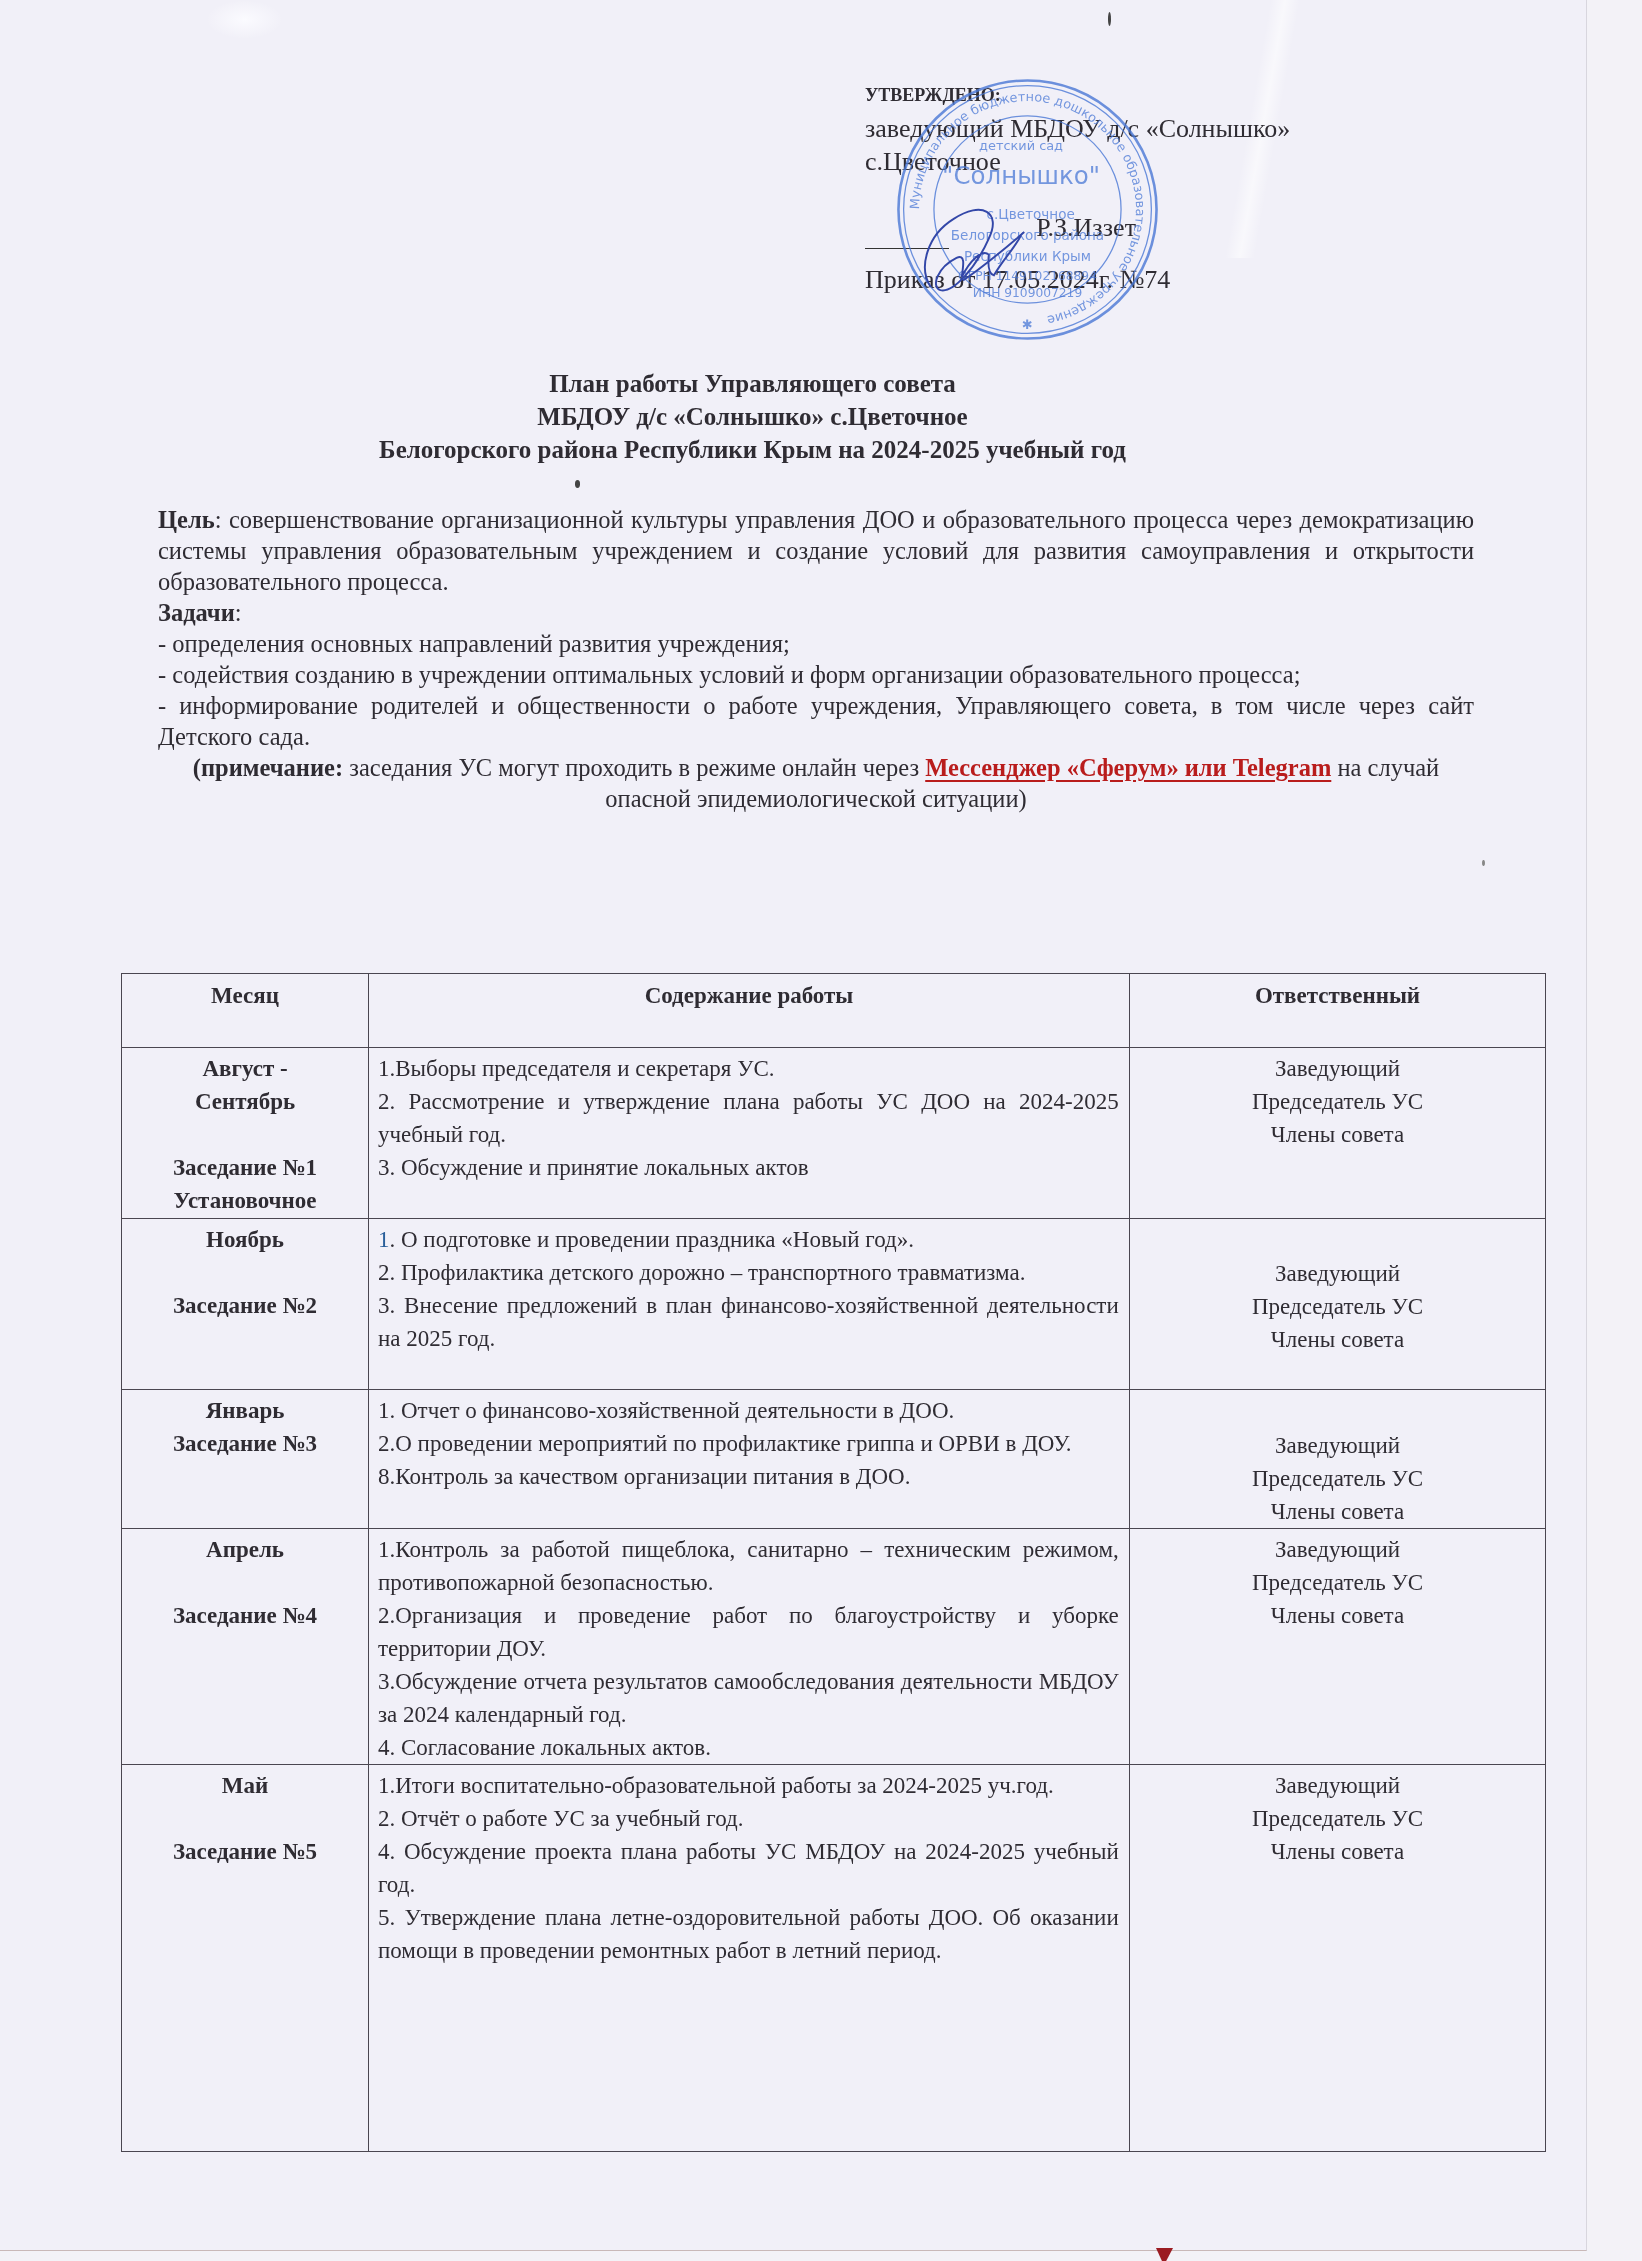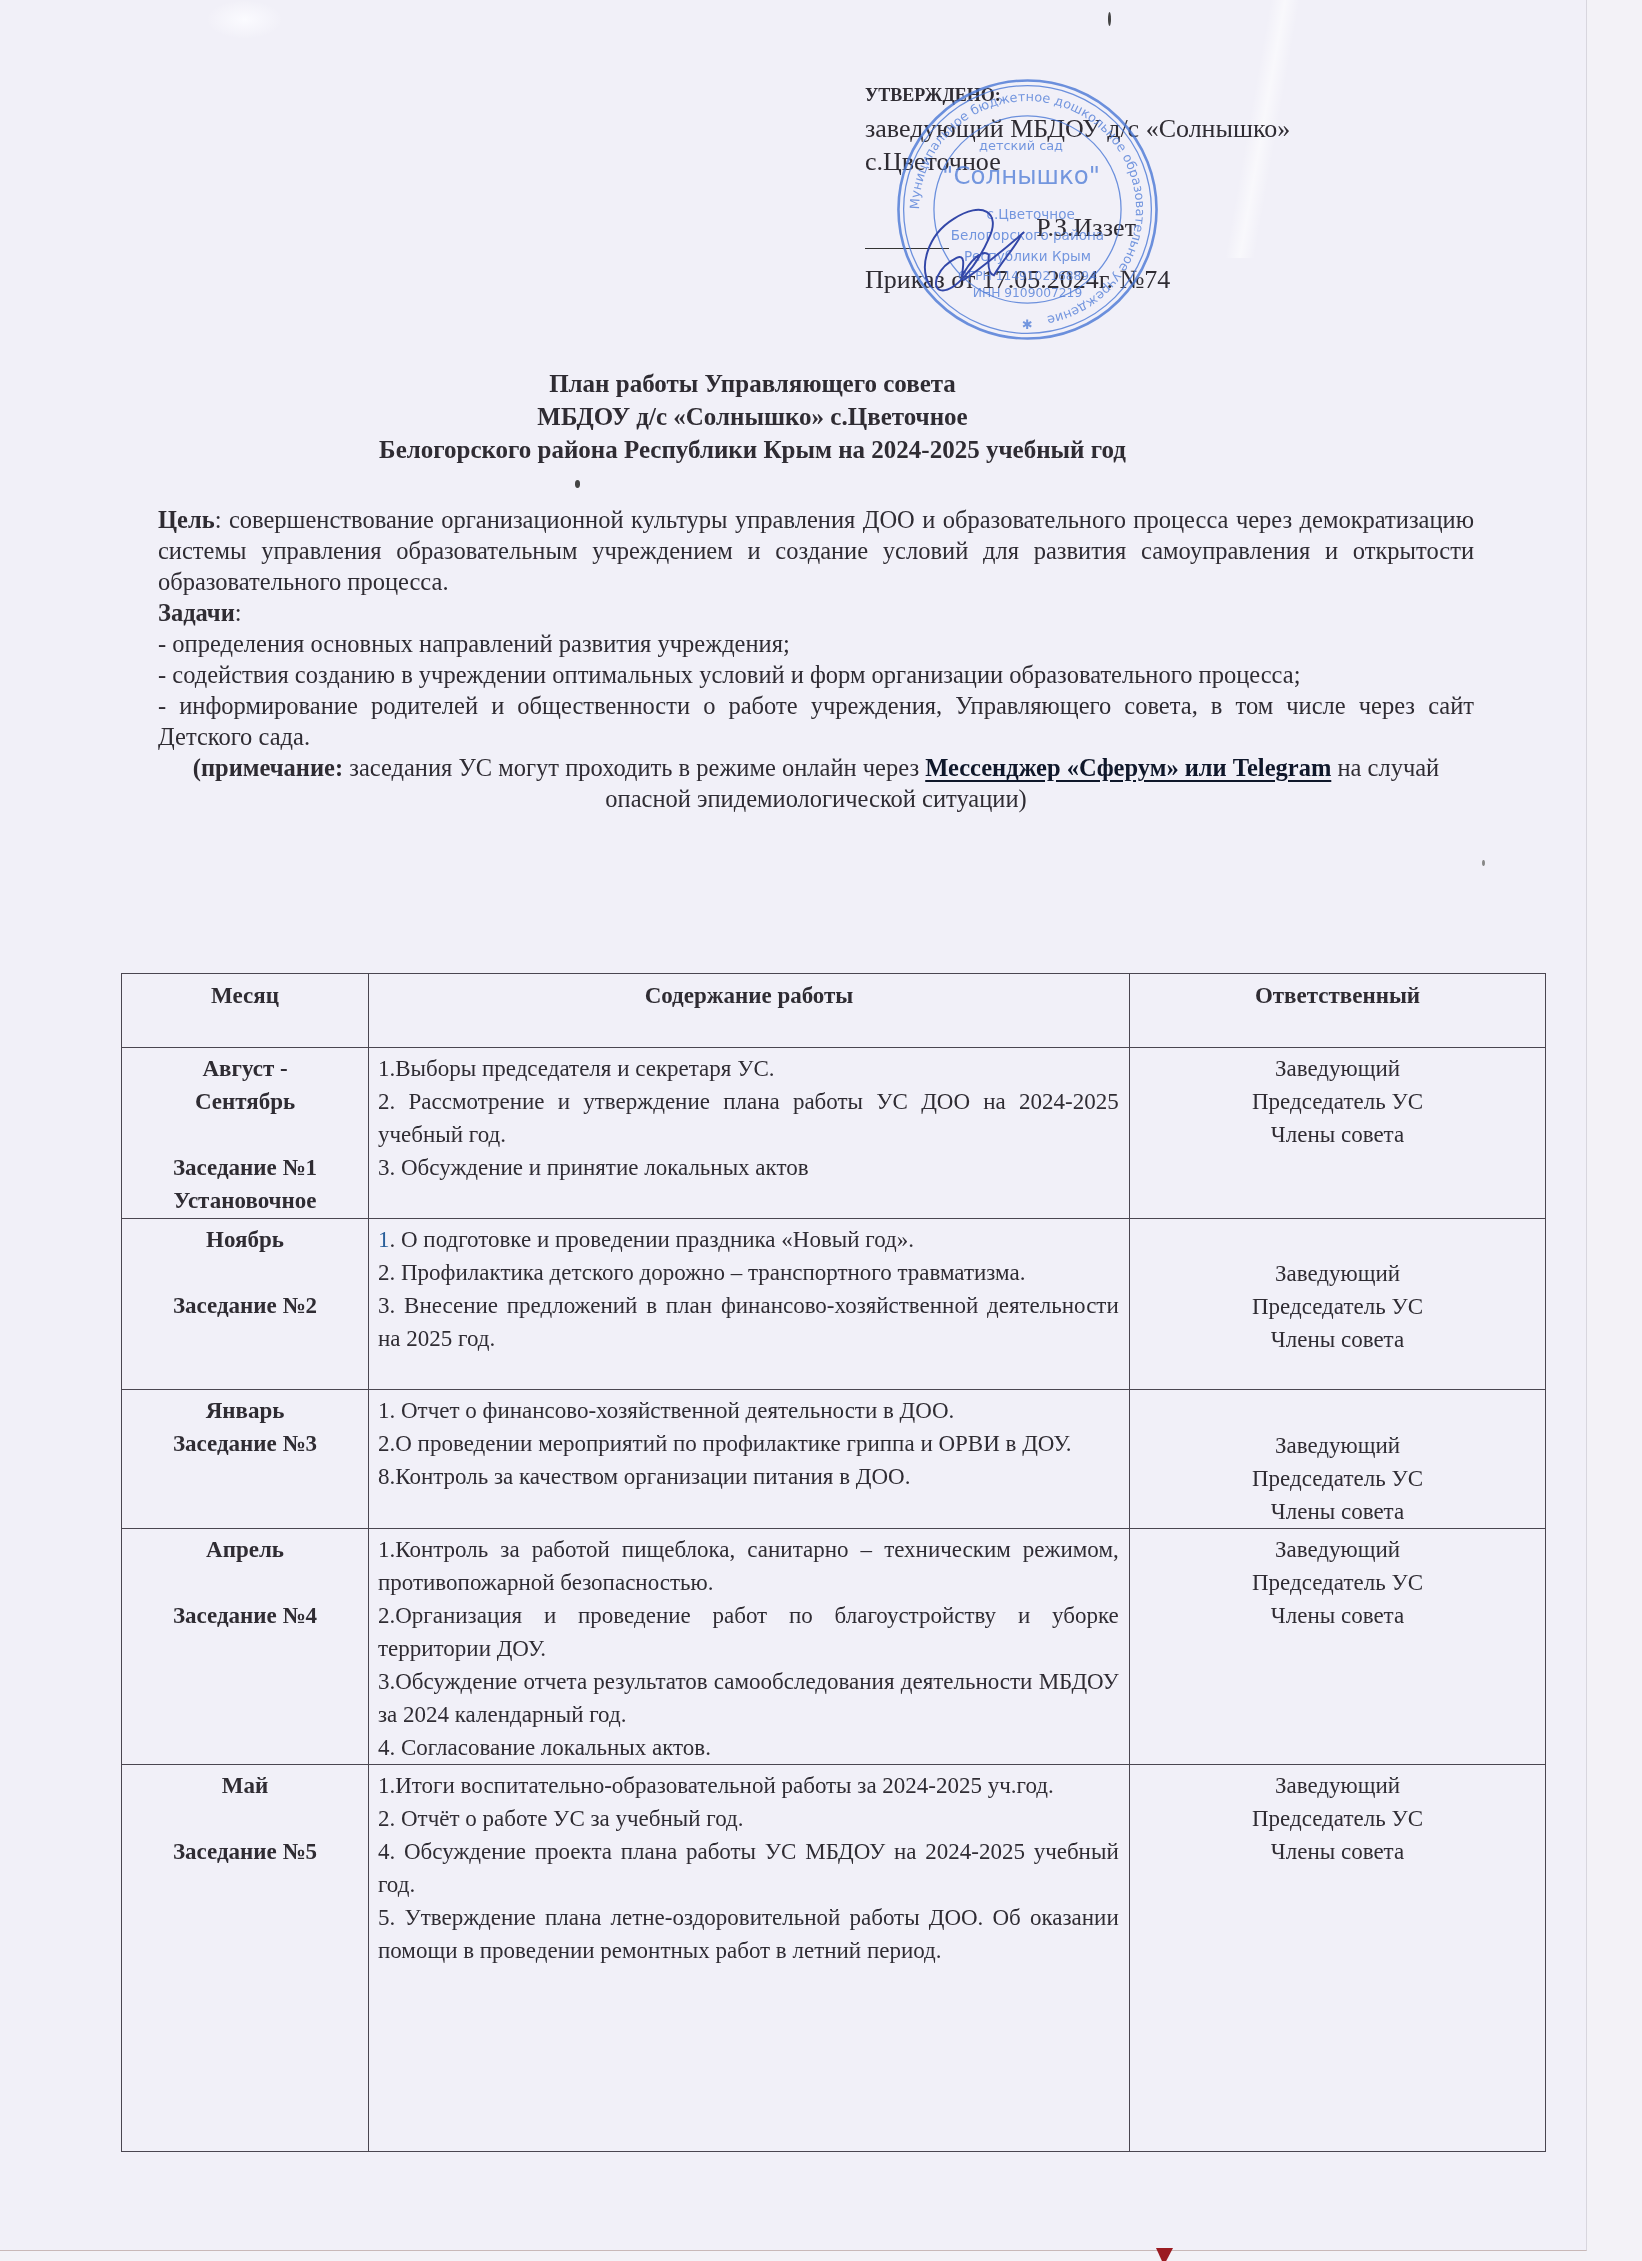--- a/index.html
+++ b/index.html
@@ -31,21 +31,21 @@
   .stamp svg { width:100%; height:100%; }
 
   
   .title { position:absolute; left:0; width:1505px; top:367px; text-align:center; font-weight:bold; font-size:25px; line-height:33px; }
 
   
   .body-text { position:absolute; left:158px; top:504px; width:1316px; font-size:24.5px; line-height:31px; text-align:justify; }
   .body-text p { margin:0; }
   .body-text .b { font-weight:bold; }
   .note { text-align:center !important; }
-  .link { color:#0f172a; font-weight:bold; text-decoration:underline; text-decoration-thickness:1.9px; text-underline-offset:3.9px; }
+  .link { color:#b91c1c; font-weight:bold; text-decoration:underline; text-decoration-thickness:1.9px; text-underline-offset:3.9px; }
 
   
   .plan-table { position:absolute; left:121px; top:973px; width:1425px; border-collapse:collapse; font-size:23px; line-height:33px; }
   .plan-table td, .plan-table th { border:1.3px solid #4a4650; vertical-align:top; padding:0; }
   .plan-table th { font-weight:bold; text-align:center; height:68px; padding-top:5.2px; }
   .col-month { width:247px; }
   .col-content { width:761px; }
   .col-resp { width:416px; }
   .month-cell { text-align:center; font-weight:bold; padding-top:3.9px !important; }
   .content-cell { padding:3.9px 10.3px 0 9px !important; text-align:justify; }

